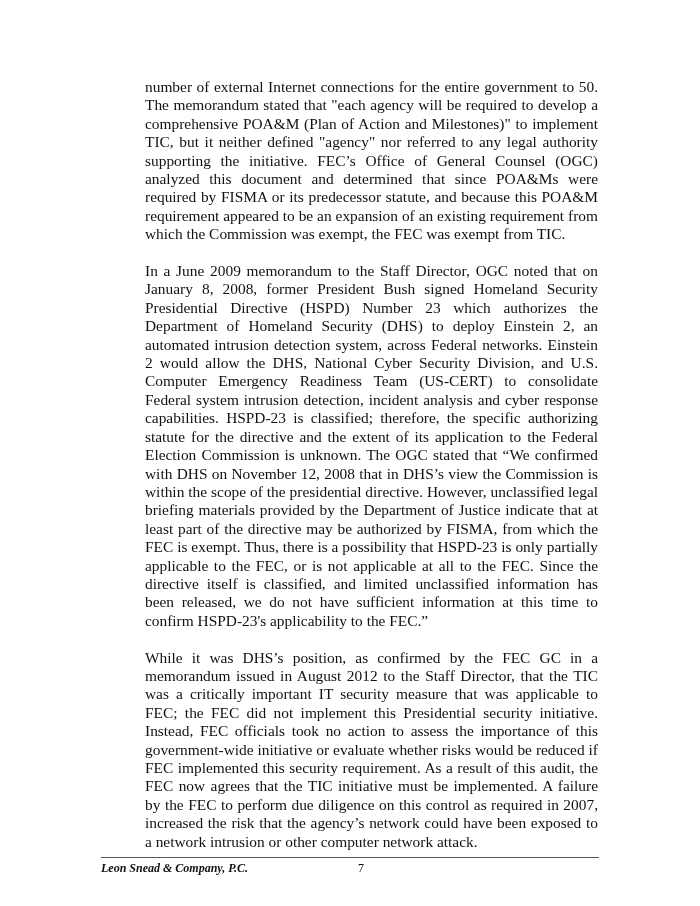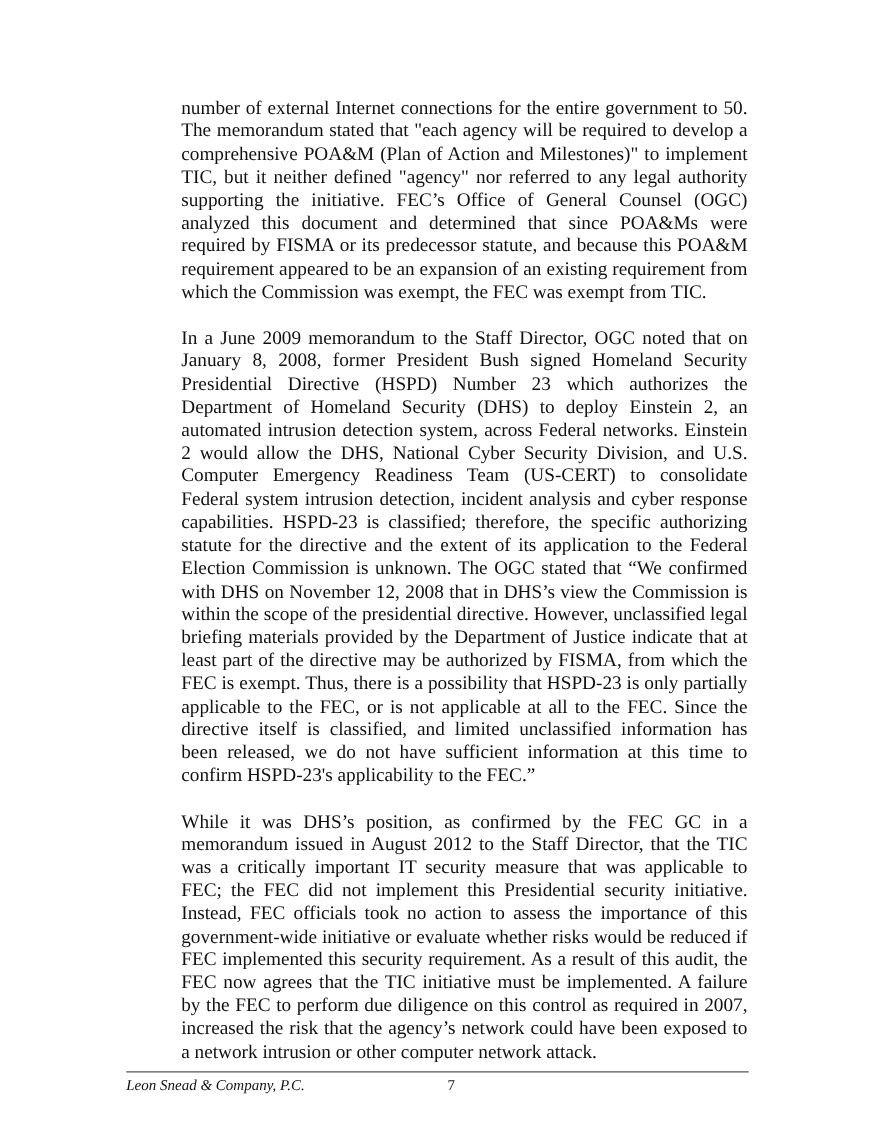--- a/index.html
+++ b/index.html
@@ -46,21 +46,21 @@
       width: 498px;
       height: 0;
       border-top: 1px solid #555555;
     }
     .footer-firm {
       position: absolute;
       left: 101px;
       top: 860px;
       font-size: 12px;
       line-height: 16px;
-      font-weight: normal;
+      font-weight: bold;
       font-style: italic;
     }
     .footer-page {
       position: absolute;
       left: 358px;
       top: 860px;
       font-size: 12px;
       line-height: 16px;
     }
   </style>

